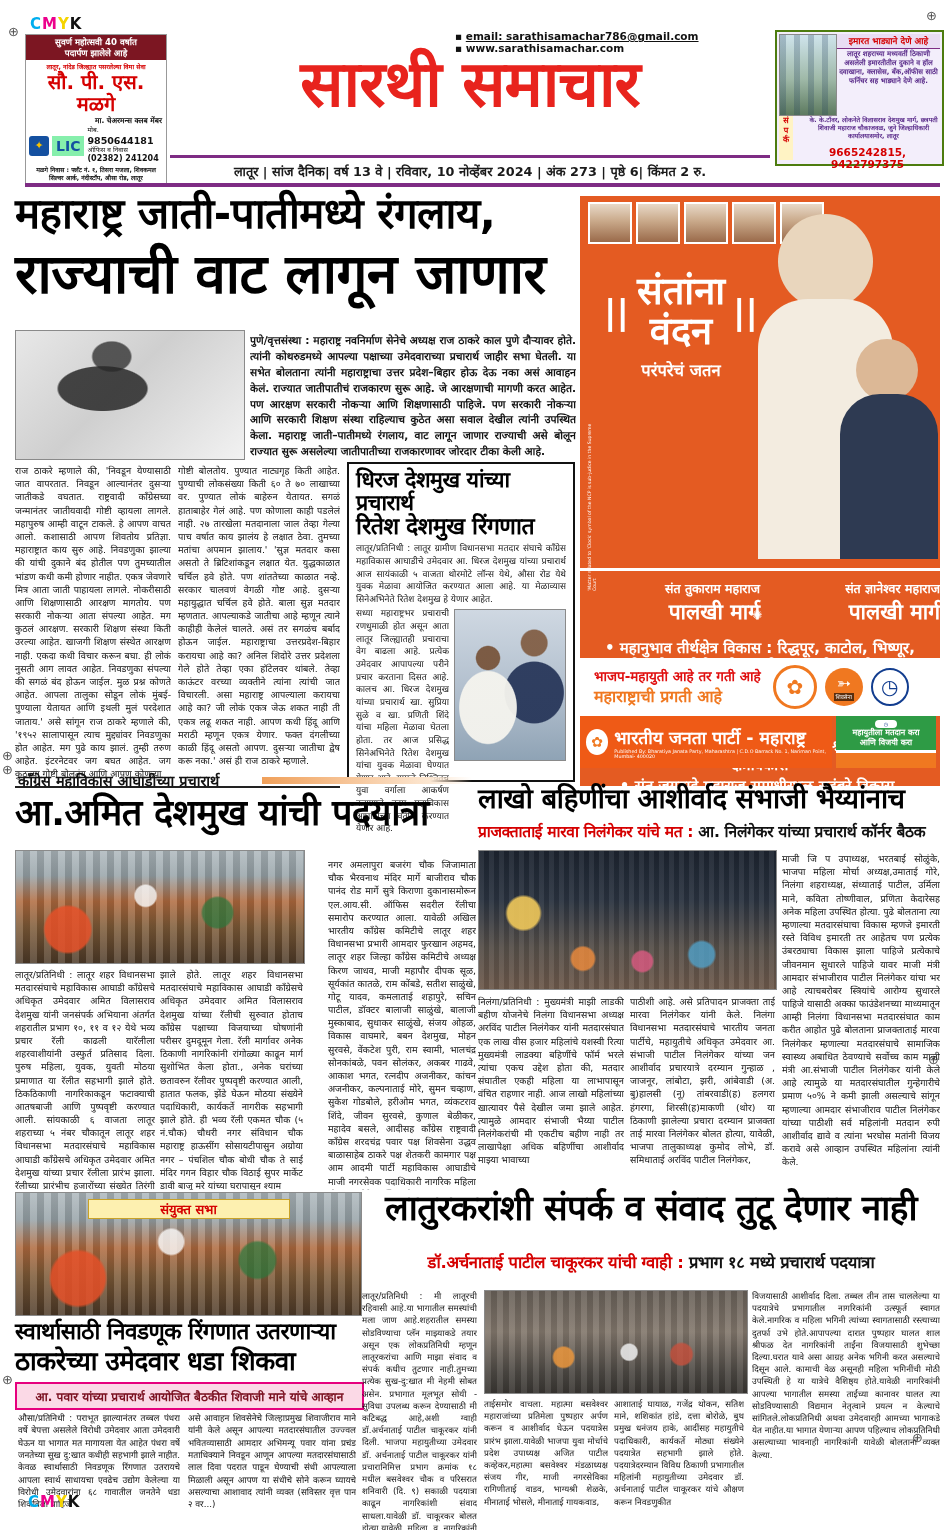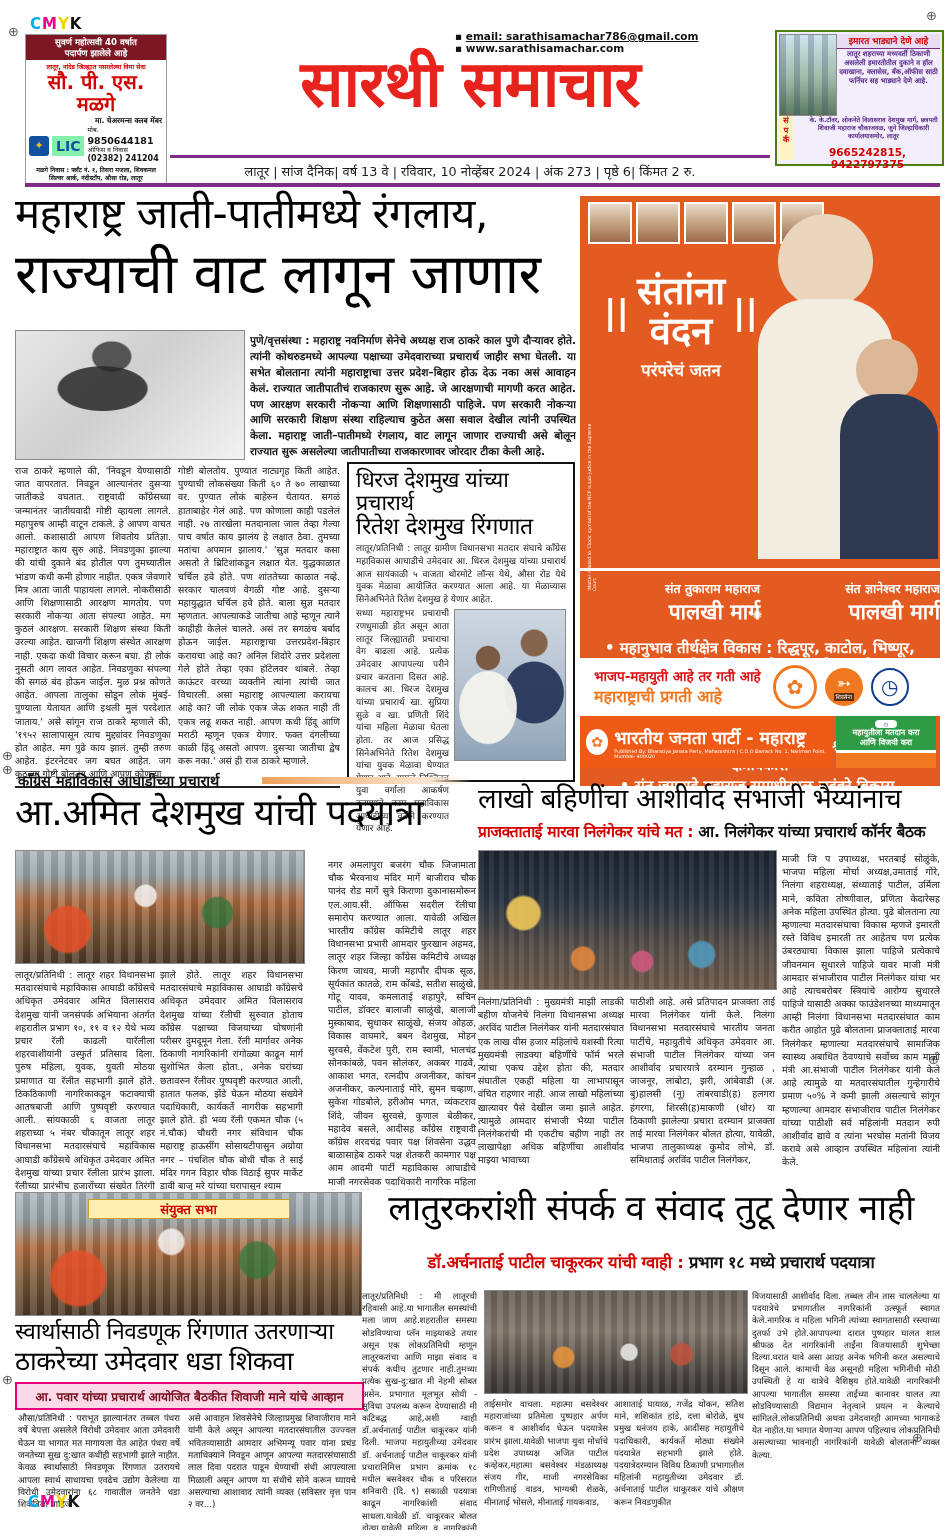--- a/index.html
+++ b/index.html
@@ -2,21 +2,21 @@
 <html><head>
 <meta charset="utf-8">
 <style>
   html,body{margin:0;padding:0;background:#e9e9e9;}
   #page{position:relative;width:945px;height:1538px;background:#ffffff;margin:0 auto;
         font-family:"DejaVu Sans","Liberation Sans",sans-serif;overflow:hidden;color:#111;}
   .abs{position:absolute;}
   .jt{text-align:justify;}
   .col{font-size:9.3px;line-height:1.42;color:#141414;overflow:hidden;}
   .bold{font-weight:bold;}
-  .headline{font-weight:normal;color:#000;letter-spacing:-0.5px;line-height:1.05;}
+  .headline{font-weight:bold;color:#000;letter-spacing:-0.5px;line-height:1.05;}
   .red{color:#d50000;}
   .regmark{color:#555;font-size:13px;}
   .cmyk span{font-weight:bold;font-size:15px;letter-spacing:1px;}
   .c1{color:#00aeef}.c2{color:#ec008c}.c3{color:#f5d400}.c4{color:#111}
   
   .photo{border:1px solid #8a8a8a;overflow:hidden;}
   .ph-crowd{background:
      radial-gradient(circle at 18% 70%, rgba(230,80,40,.85) 0 9%, transparent 10%),
      radial-gradient(circle at 70% 55%, rgba(40,120,60,.7) 0 7%, transparent 8%),
      radial-gradient(circle at 45% 40%, rgba(250,250,250,.8) 0 6%, transparent 7%),
@@ -94,21 +94,21 @@
     </div>
     <div style="font-size:6.2px;font-weight:bold;text-align:center;line-height:1.25;padding:0 2px">मळगे निवास : फ्लॅट नं. १, तिसरा मजला, शिवकमल सिल्वर आर्क, नंदीस्टॉप, औसा रोड, लातूर</div>
   </div>
 
   <div class="abs" style="left:455px;top:30px;width:260px">
     <div style="font-size:10.5px;font-weight:bold"><span>▪ </span><span style="text-decoration:underline">email: sarathisamachar786@gmail.com</span></div>
     <div style="font-size:10.5px;font-weight:bold"><span>▪ </span><span>www.sarathisamachar.com</span></div>
   </div>
   <div class="abs" style="left:170px;top:52px;width:600px;text-align:center;color:#e8231d;font-weight:bold;font-size:64px;letter-spacing:-1px;line-height:1">सारथी समाचार</div>
   <div class="abs" style="left:170px;top:155px;width:600px;height:3px;background:#7e2c84"></div>
-  <div class="abs" style="left:170px;top:162px;width:600px;text-align:center;font-weight:normal;font-size:12.8px;color:#1a1a1a">लातूर | सांज दैनिक| वर्ष 13 वे | रविवार, 10 नोव्हेंबर 2024 | अंक 273 | पृष्ठे 6| किंमत 2 रु.</div>
+  <div class="abs" style="left:170px;top:162px;width:600px;text-align:center;font-weight:bold;font-size:12.8px;color:#1a1a1a">लातूर | सांज दैनिक| वर्ष 13 वे | रविवार, 10 नोव्हेंबर 2024 | अंक 273 | पृष्ठे 6| किंमत 2 रु.</div>
   <div class="abs" style="left:25px;top:183px;width:915px;height:4px;background:#7e2c84"></div>
 
   <div class="abs" style="left:775px;top:30px;width:165px;height:132px;border:2px solid #4d7c0f;background:#f3eefb">
     <div class="abs photo ph-building" style="left:2px;top:2px;width:56px;height:80px"></div>
     <div class="abs" style="left:60px;top:2px;width:103px">
       <div style="background:#e9ddf3;color:#d50000;font-weight:bold;font-size:8.8px;text-align:center;border-bottom:1px solid #7e2c84;padding:1px 0">इमारत भाड्याने देणे आहे</div>
       <div style="color:#5b2d8b;font-weight:bold;font-size:7px;line-height:1.3;text-align:center;padding:1px">लातूर शहराच्या मध्यवर्ती ठिकाणी असलेली इमारतीतील दुकाने व हॉल दवाखाना, क्लासेस, बँक,ऑफीस साठी फर्निचर सह भाड्याने देणे आहे.</div>
     </div>
     <div class="abs" style="left:2px;top:84px;width:14px;height:44px;background:#fff3c4;color:#d50000;font-weight:bold;font-size:8px;text-align:center;line-height:1.2">
       <div>सं</div>

